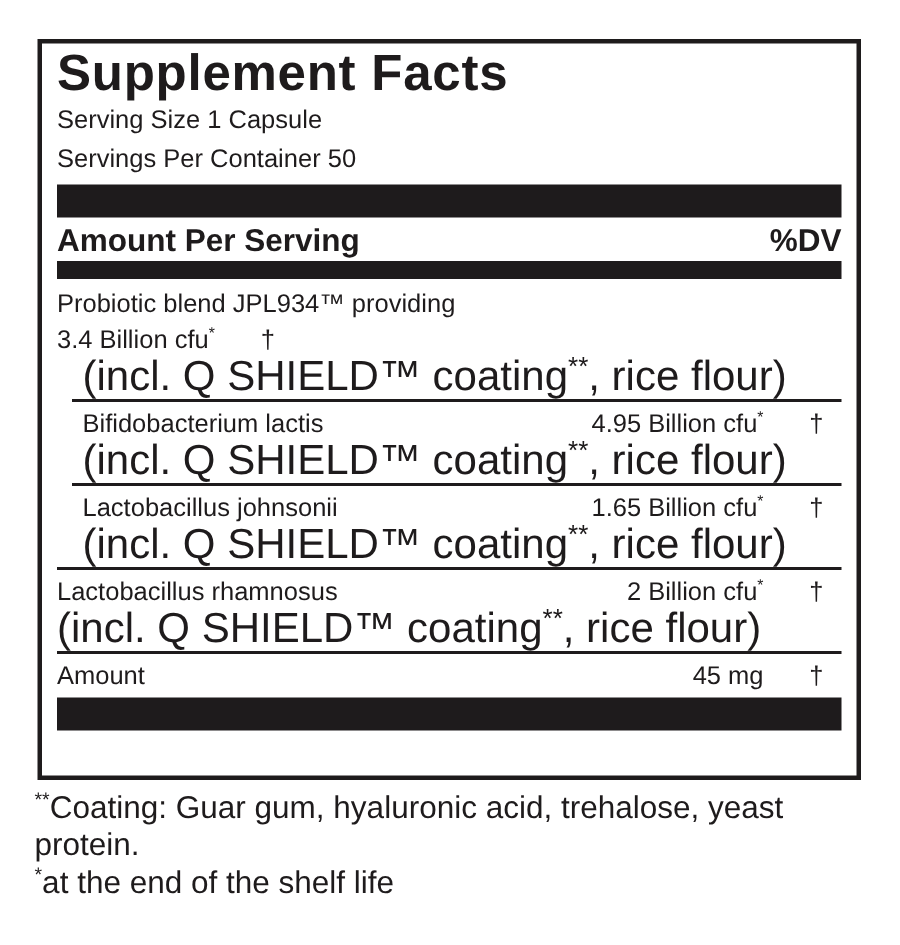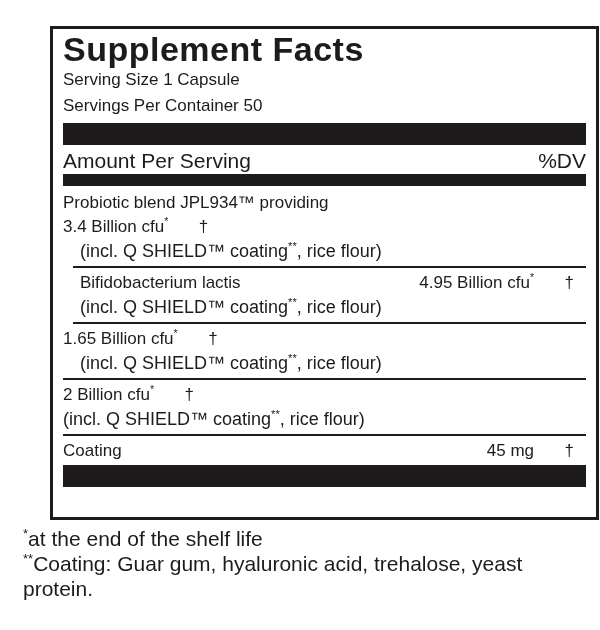--- a/index.html
+++ b/index.html
@@ -18,21 +18,20 @@
   .panel {
     position: absolute;
     left: 25px;
     top: 26px;
     width: 549px;
     height: 494px;
     border: 3px solid #1e1b1c;
     box-sizing: border-box;
     padding: 0 10px;
     background: #ffffff;
-    margin-left: 25px;
   }
   .title {
     font-size: 34px;
     font-weight: bold;
     line-height: 36px;
     margin-top: 2px;
     letter-spacing: 0.5px;
     white-space: nowrap;
   }
   .serving-line {
@@ -44,21 +43,21 @@
     background: #1e1b1c;
   }
   .bar-thick-top { height: 22px; margin-top: 4px; }
   .bar-med { height: 12px; }
   .bar-thick-bottom { height: 22px; margin-top: 2px; }
   .header-row {
     display: flex;
     justify-content: space-between;
     align-items: baseline;
     font-size: 21px;
-    font-weight: normal;
+    font-weight: bold;
     line-height: 27px;
     margin-top: 2px;
   }
   .rows { margin-top: 5px; }
   .row-line {
     display: flex;
     align-items: baseline;
     font-size: 17px;
     line-height: 24px;
     white-space: nowrap;
@@ -67,21 +66,21 @@
   .indent { padding-left: 17px; }
   .row-amount { text-align: center; flex: none; }
   .row-dv {
     width: 52px;
     flex: none;
     text-align: right;
     padding-right: 12px;
     box-sizing: border-box;
   }
   .sub-line {
-    font-size: 18px;
+    font-size: 28px;
     line-height: 24px;
     white-space: nowrap;
   }
   .sep {
     height: 2px;
     background: #1e1b1c;
     margin: 3px 0;
   }
   .sep.ind { margin-left: 10px; }
   sup {
@@ -142,45 +141,47 @@
         <span class="row-name indent">Bifidobacterium lactis</span>
         <span class="row-amount"><span>4.95 Billion cfu</span><sup>*</sup></span>
         <span class="row-dv">†</span>
       </div>
       <div class="sub-line indent"><span>(incl. Q SHIELD™ coating</span><sup>**</sup><span>, rice flour)</span></div>
       <div class="sep ind"></div>
     </div>
 
     <div>
       <div class="row-line">
+        <span class="row-name indent">Lactobacillus johnsonii</span>
         <span class="row-amount"><span>1.65 Billion cfu</span><sup>*</sup></span>
         <span class="row-dv">†</span>
       </div>
       <div class="sub-line indent"><span>(incl. Q SHIELD™ coating</span><sup>**</sup><span>, rice flour)</span></div>
       <div class="sep"></div>
     </div>
 
     <div>
       <div class="row-line">
+        <span class="row-name">Lactobacillus rhamnosus</span>
         <span class="row-amount"><span>2 Billion cfu</span><sup>*</sup></span>
         <span class="row-dv">†</span>
       </div>
       <div class="sub-line"><span>(incl. Q SHIELD™ coating</span><sup>**</sup><span>, rice flour)</span></div>
       <div class="sep"></div>
     </div>
 
     <div class="row-line">
-      <span class="row-name">Coating</span>
+      <span class="row-name">Amount</span>
       <span class="row-amount"><span>45 mg</span></span>
       <span class="row-dv">†</span>
     </div>
 
   </div>
 
   <div class="bar bar-thick-bottom"></div>
 
 
 </div>
 
 <div class="footer">
+  <div><sup>**</sup><span>Coating: Guar gum, hyaluronic acid, trehalose, yeast protein.</span></div>
   <div><sup>*</sup><span>at the end of the shelf life</span></div>
-  <div><sup>**</sup><span>Coating: Guar gum, hyaluronic acid, trehalose, yeast protein.</span></div>
 </div>
 
 </body></html>

